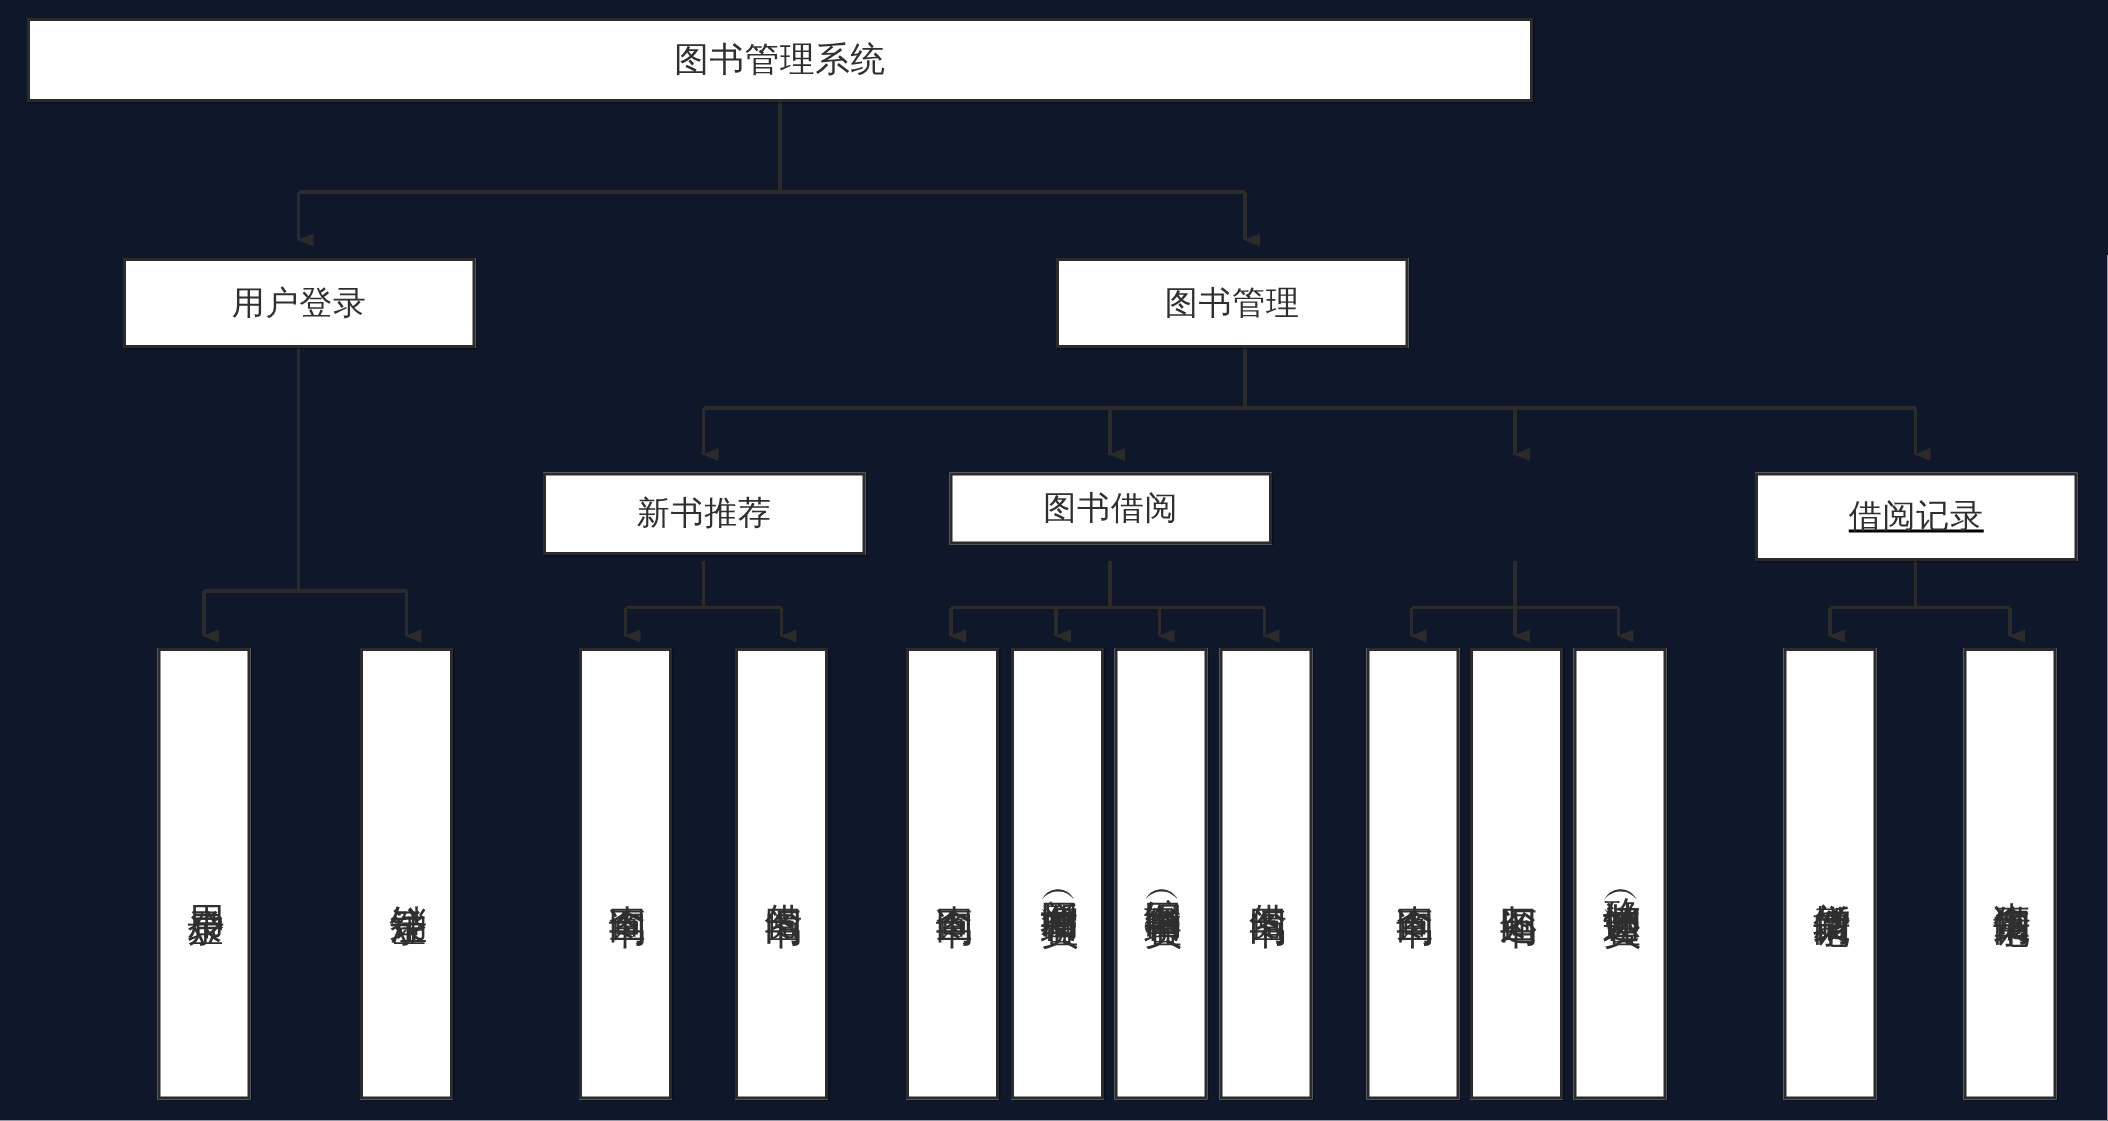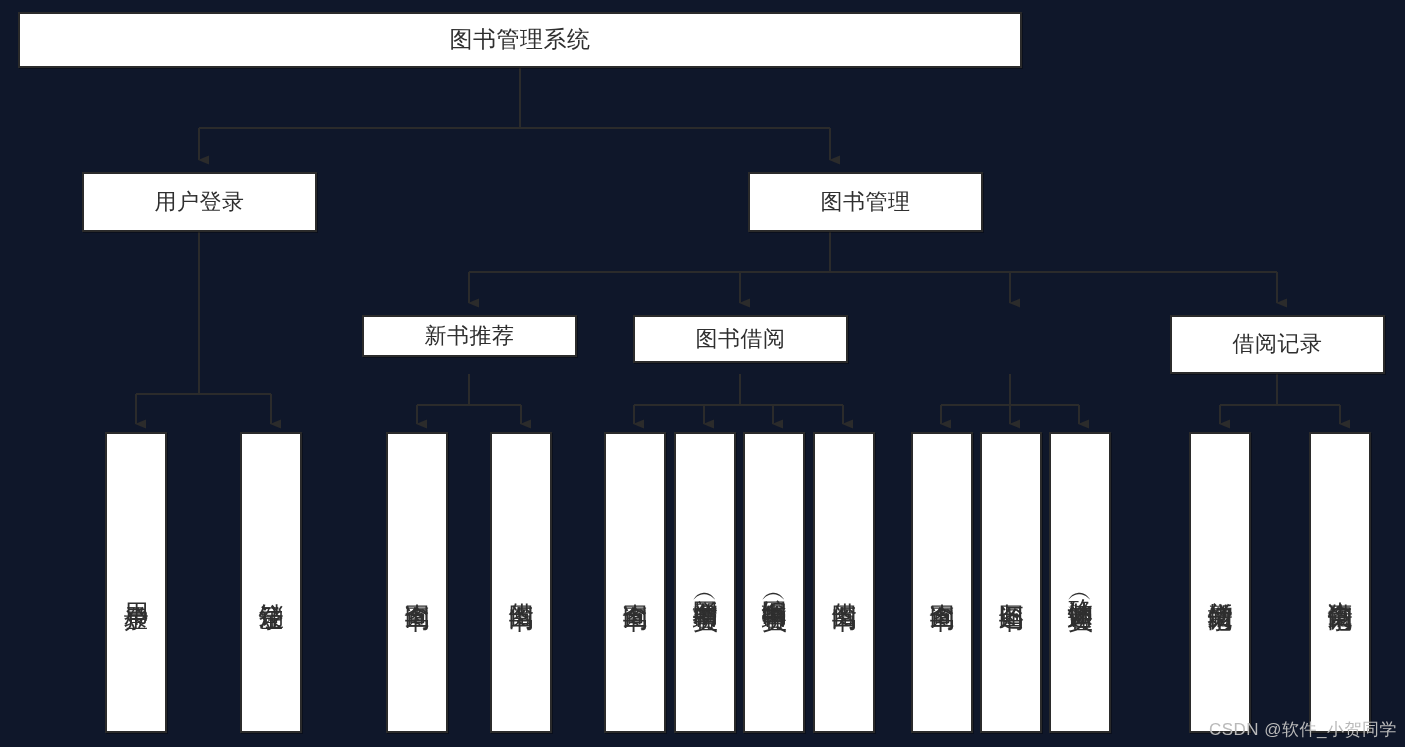--- a/index.html
+++ b/index.html
@@ -133,34 +133,34 @@
   </svg>
 
   <div class="node horiz root" style="left:18px; top:12px; width:1004px; height:56px;">
     <span class="node-label">图书管理系统</span>
   </div>
 
   <div class="node horiz" style="left:82px; top:172px; width:235px; height:60px;">
     <span class="node-label">用户登录</span>
   </div>
 
-  <div class="node horiz" style="left:748px; top:172px; width:235px; height:60px;justify-content:center;">
+  <div class="node horiz" style="left:704px; top:172px; width:235px; height:60px;justify-content:center;">
     <span class="node-label">图书管理</span>
   </div>
 
-  <div class="node horiz" style="left:362px; top:315px; width:215px; height:42px;">
+  <div class="node horiz" style="left:362px; top:315px; width:215px; height:55px;">
     <span class="node-label">新书推荐</span>
   </div>
 
   <div class="node horiz" style="left:633px; top:315px; width:215px; height:48px;">
     <span class="node-label">图书借阅</span>
   </div>
 
 
-  <div class="node horiz" style="left:1170px; top:315px; width:215px; height:59px;">
+  <div class="node horiz" style="left:1170px; top:315px; width:215px; height:59px;text-decoration:underline;">
     <span class="node-label">借阅记录</span>
   </div>
 
   <div class="node vert" style="left:105px; top:432px; width:62px; height:301px;">
     <span class="node-label">用户登录</span>
   </div>
 
   <div class="node vert" style="left:240px; top:432px; width:62px; height:301px;">
     <span class="node-label">注销登录</span>
   </div>
@@ -202,15 +202,14 @@
   </div>
 
   <div class="node vert" style="left:1189px; top:432px; width:62px; height:301px;">
     <span class="node-label">新增借阅记录</span>
   </div>
 
   <div class="node vert" style="left:1309px; top:432px; width:62px; height:301px;">
     <span class="node-label">查询借阅记录</span>
   </div>
 
-  <div id="watermark">CSDN @软件_小贺同学</div>
 
 </div>
 
 </body></html>

